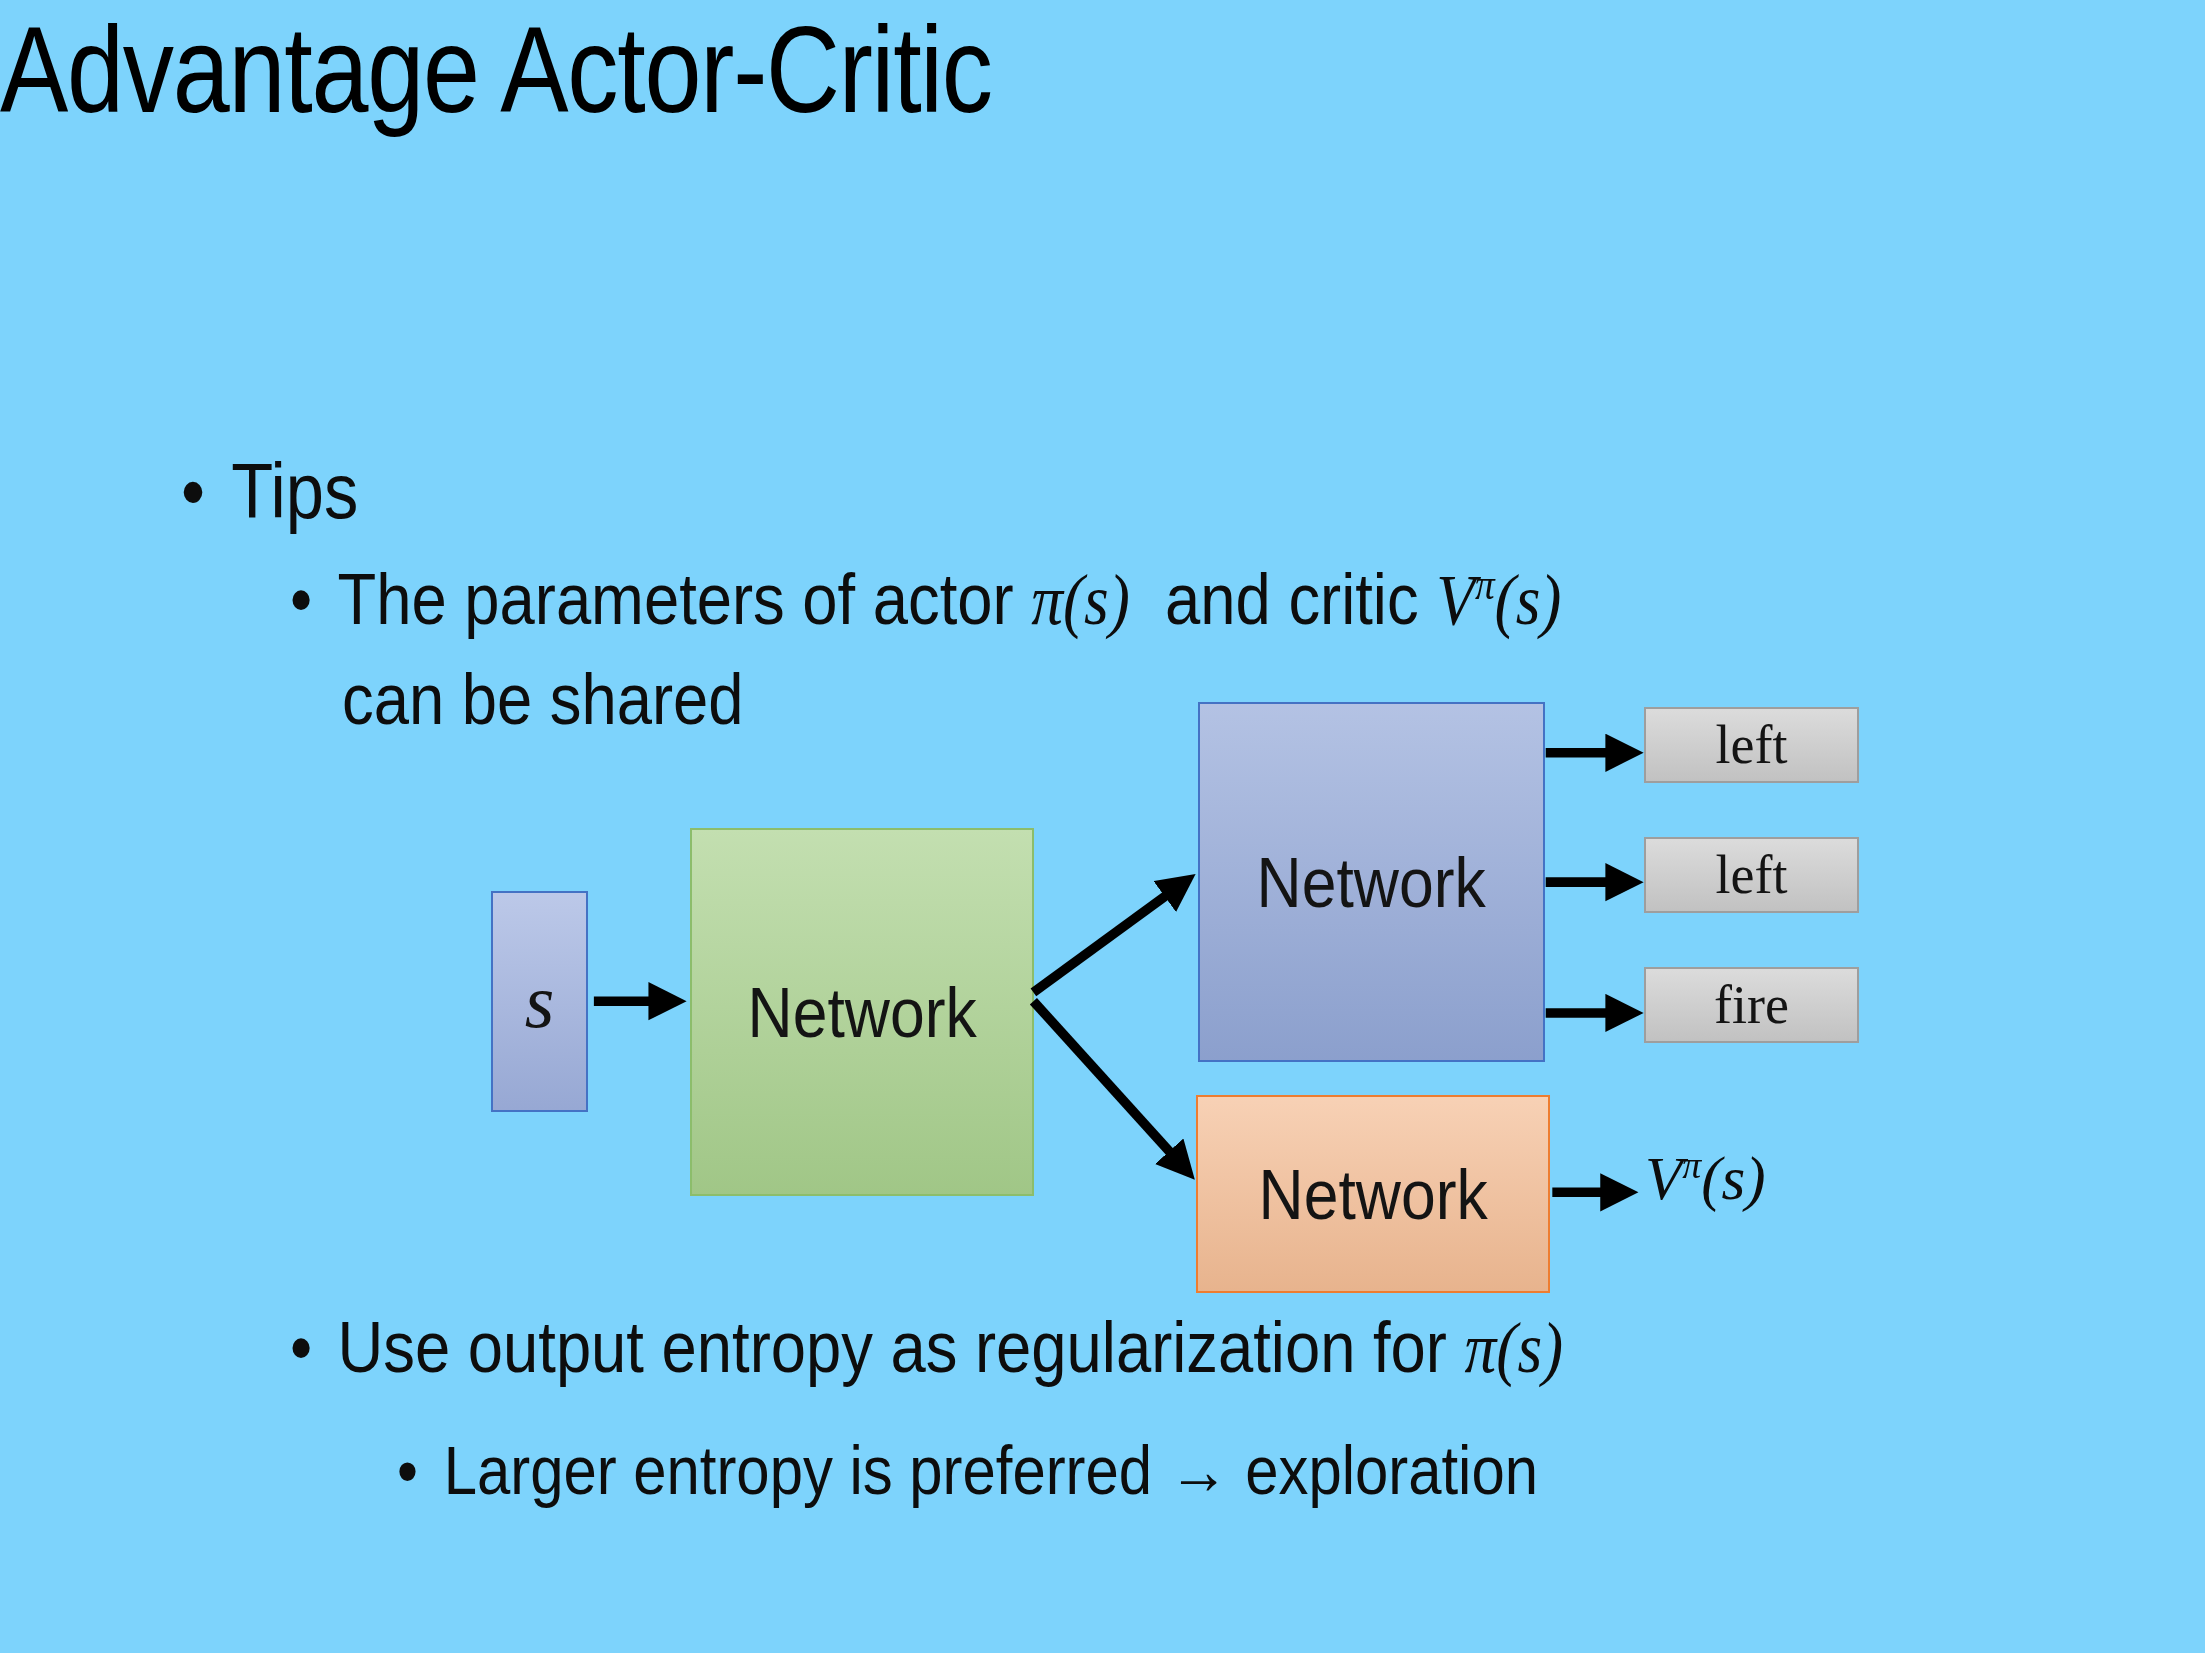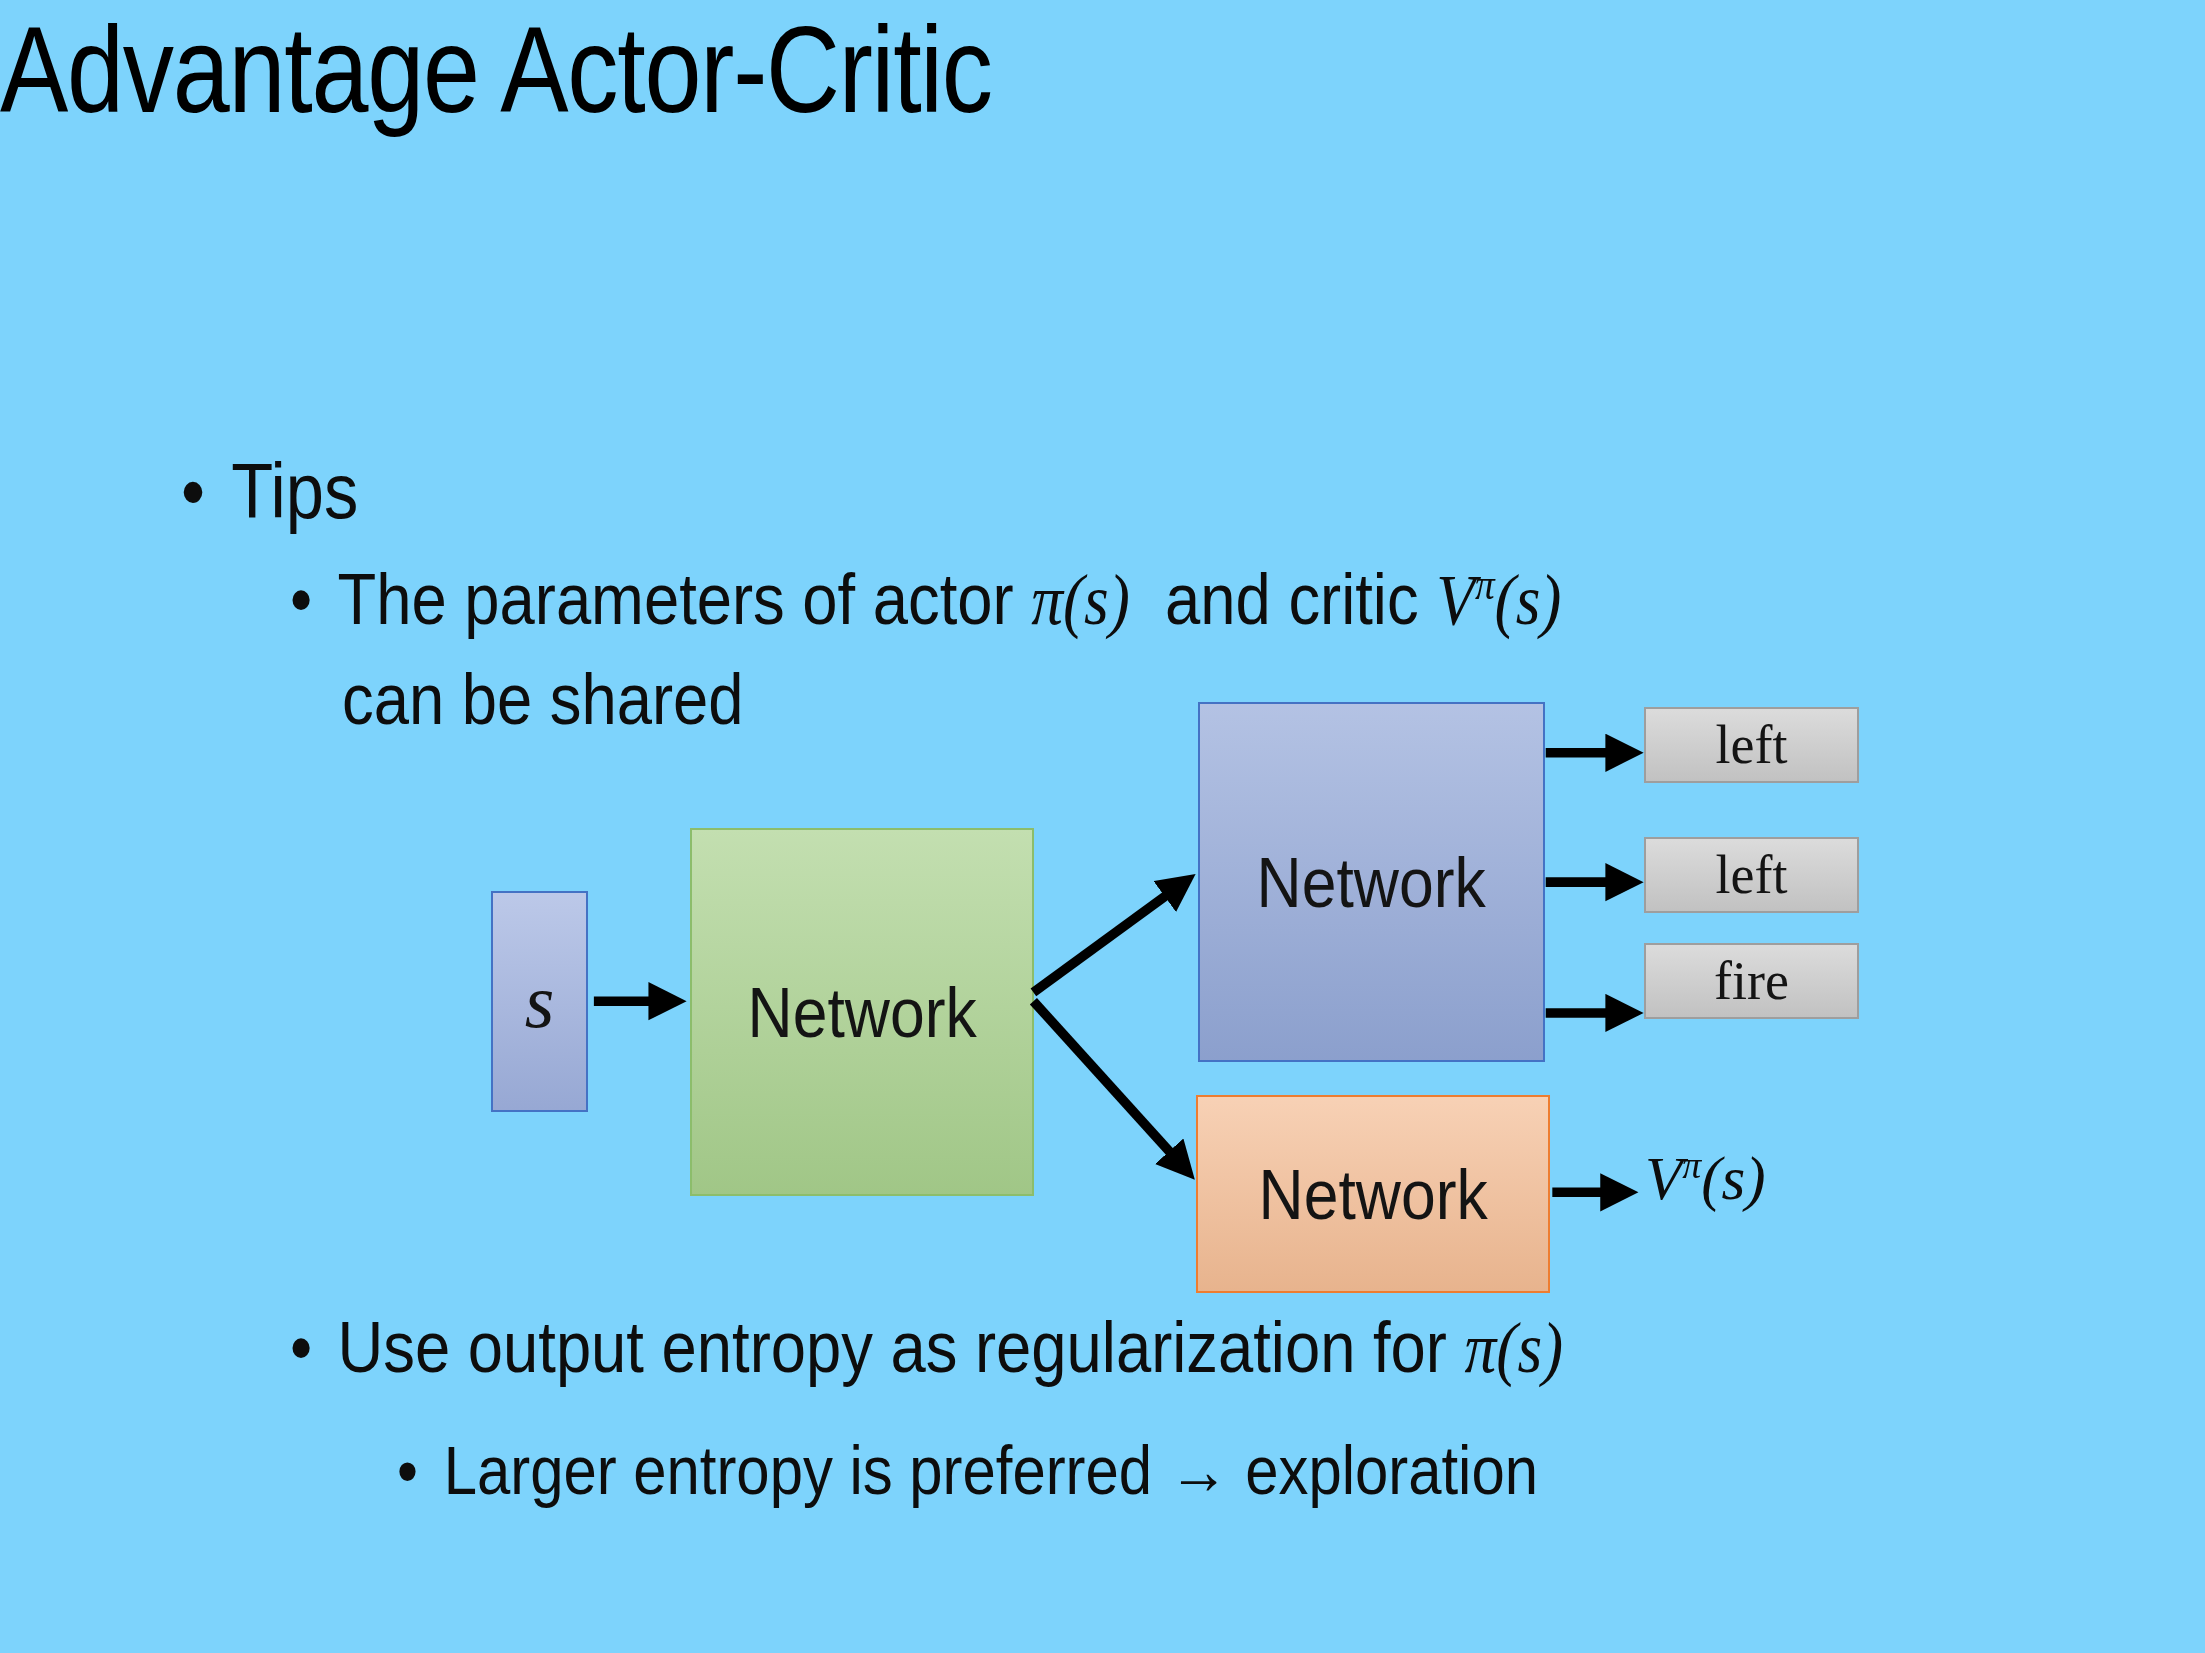--- a/index.html
+++ b/index.html
@@ -86,21 +86,21 @@
     left:1644px;width:215px;height:76px;
     background-color:var(--action-fill);
     border:2.2px solid var(--action-border);
   }
   .action-box .box-label{
     font-family:"Liberation Serif", serif;
     font-size:54px;transform:none;
   }
   .action-left{top:707px;}
   .action-right{top:837px;}
-  .action-fire{top:943px;}
+  .action-fire{top:967px;}
   .critic-out{
     position:absolute;left:1645px;top:1144px;
     font-size:61px;
     white-space:nowrap;
   }
   
   .arrows{position:absolute;left:0;top:0;pointer-events:none;}
   .arrow{stroke:var(--arrow-color);stroke-width:13;fill:none;}
   .arrowhead{fill:var(--arrow-color);}
 </style>

